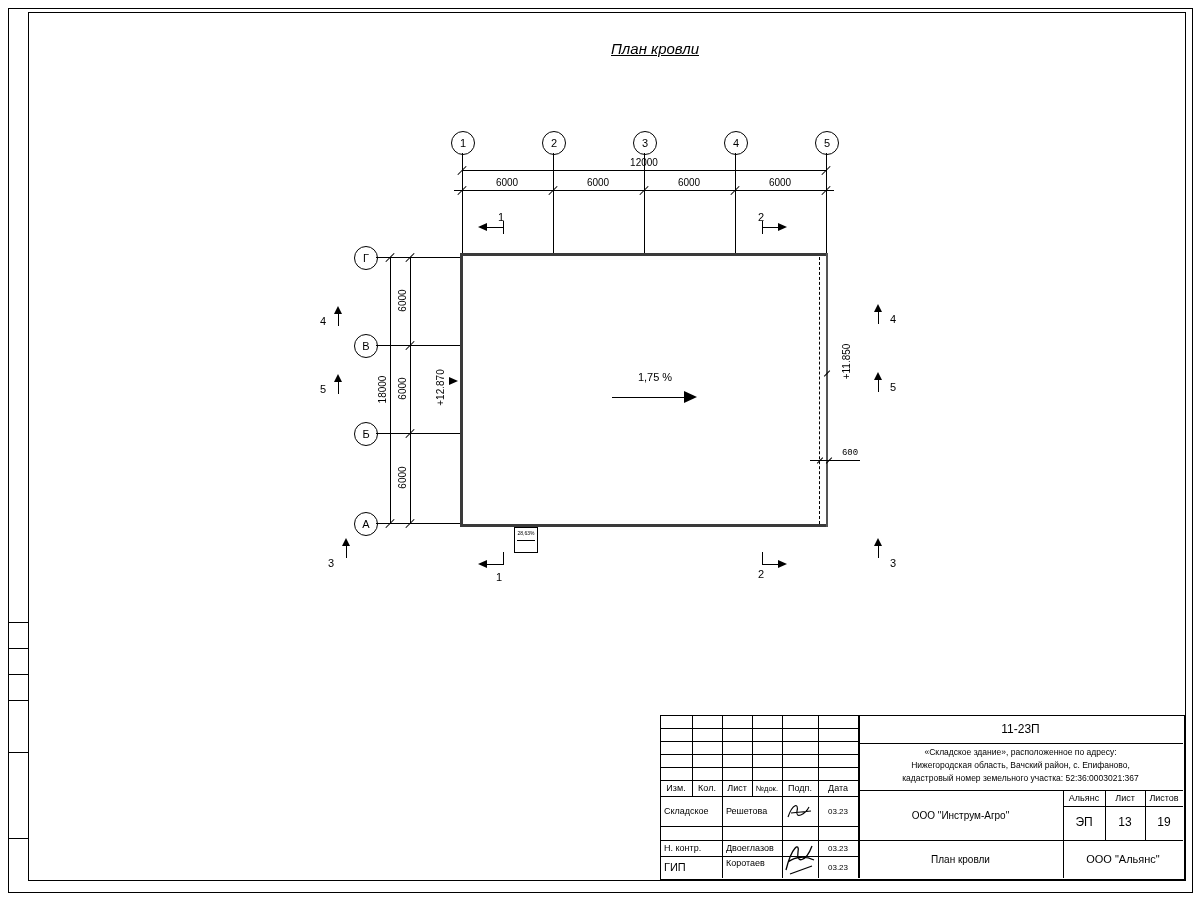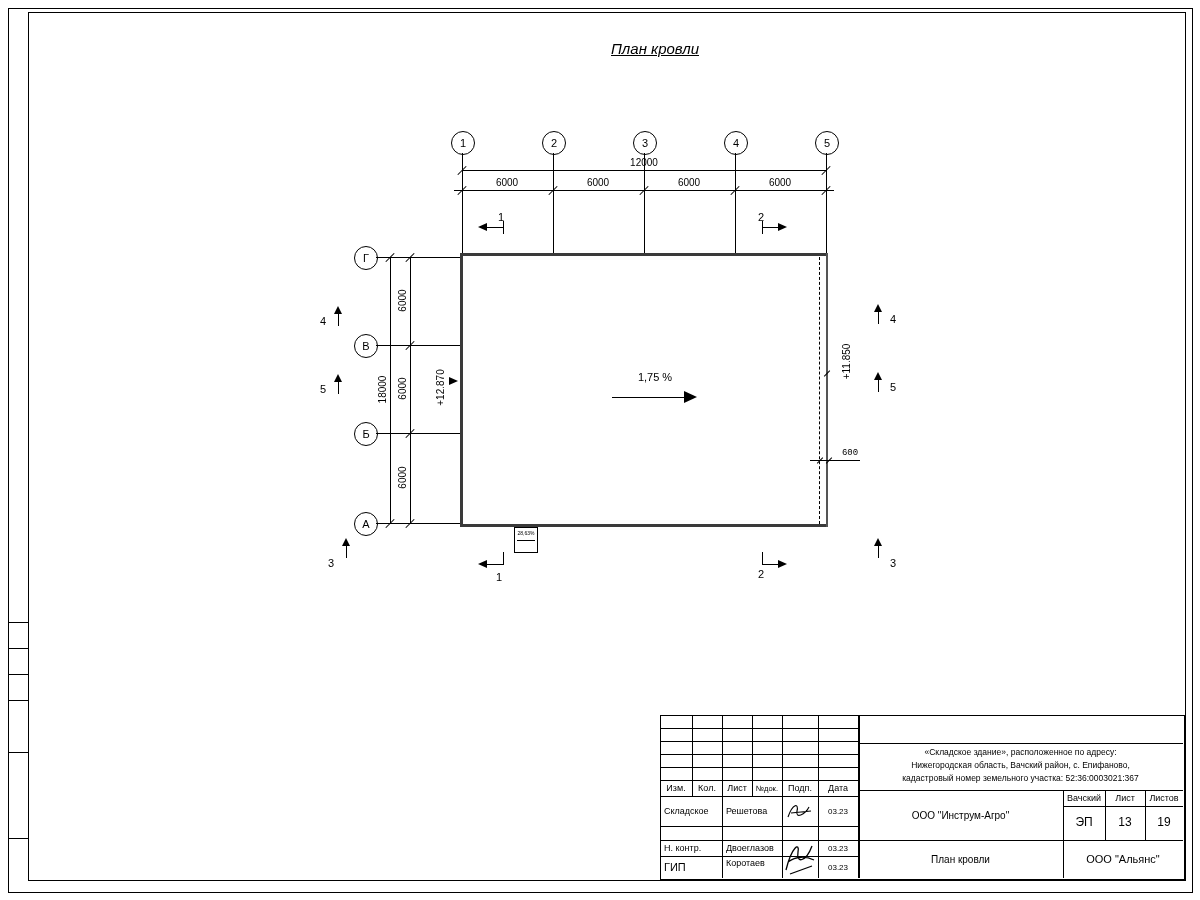--- a/index.html
+++ b/index.html
@@ -202,25 +202,26 @@
   <div class="hl" style="left:660px;top:856px;width:198px;"></div>
 
   <div class="hl" style="left:858px;top:743px;width:325px;"></div>
   <div class="hl" style="left:858px;top:790px;width:325px;"></div>
   <div class="hl" style="left:858px;top:840px;width:325px;"></div>
   <div class="vl" style="left:1063px;top:790px;height:88px;"></div>
   <div class="vl" style="left:1105px;top:790px;height:50px;"></div>
   <div class="vl" style="left:1145px;top:790px;height:50px;"></div>
   <div class="hl" style="left:1063px;top:806px;width:120px;"></div>
 
+  <div class="cell" style="left:858px;top:716px;width:325px;height:26px;font-size:12px;">11-23П</div>
   <div class="cell" style="left:860px;top:745px;width:321px;height:13px;font-size:8.5px;">«Складское здание», расположенное по адресу:</div>
   <div class="cell" style="left:860px;top:758px;width:321px;height:13px;font-size:8.5px;">Нижегородская область, Вачский район, с. Епифаново,</div>
   <div class="cell" style="left:860px;top:771px;width:321px;height:13px;font-size:8.5px;">кадастровый номер земельного участка: 52:36:0003021:367</div>
   <div class="cell" style="left:858px;top:791px;width:205px;height:48px;font-size:10px;">ООО "Инструм-Агро"</div>
-  <div class="cell" style="left:1063px;top:791px;width:42px;height:14px;font-size:9px;">Вачский</div>
+  <div class="cell" style="left:1063px;top:791px;width:42px;height:14px;font-size:9px;">Альянс</div>
   <div class="cell" style="left:1105px;top:791px;width:40px;height:14px;font-size:9px;">Лист</div>
   <div class="cell" style="left:1145px;top:791px;width:38px;height:14px;font-size:9px;">Листов</div>
   <div class="cell" style="left:1063px;top:806px;width:42px;height:32px;font-size:12px;text-align:center;">ЭП</div>
   <div class="cell" style="left:1105px;top:806px;width:40px;height:32px;font-size:12px;">13</div>
   <div class="cell" style="left:1145px;top:806px;width:38px;height:32px;font-size:12px;">19</div>
   <div class="cell" style="left:858px;top:841px;width:205px;height:36px;font-size:10px;">План кровли</div>
   <div class="cell" style="left:1063px;top:841px;width:120px;height:36px;font-size:11px;">ООО "Альянс"</div>
 
   <div class="cell" style="left:660px;top:781px;width:32px;height:14px;font-size:9px;">Изм.</div>
   <div class="cell" style="left:692px;top:781px;width:30px;height:14px;font-size:9px;">Кол.</div>

